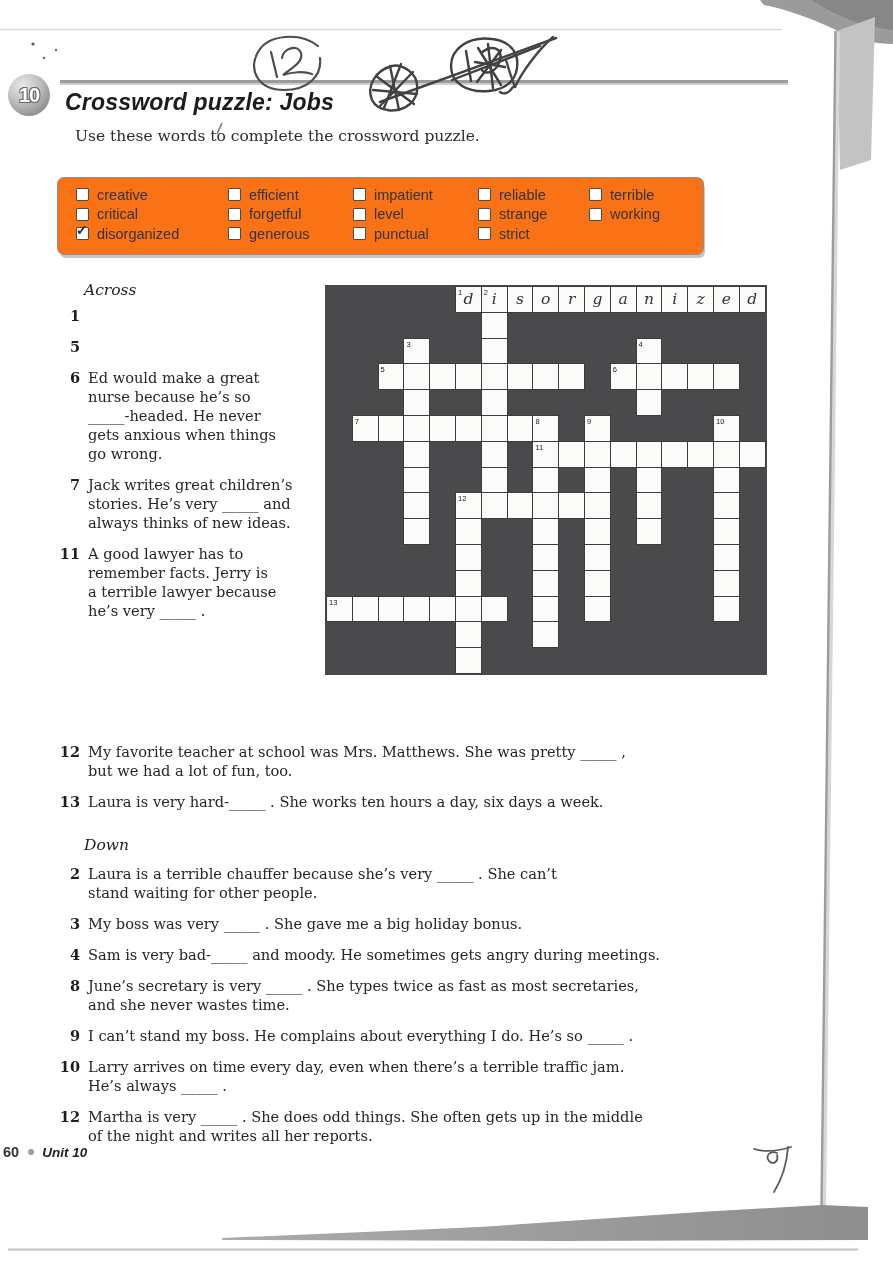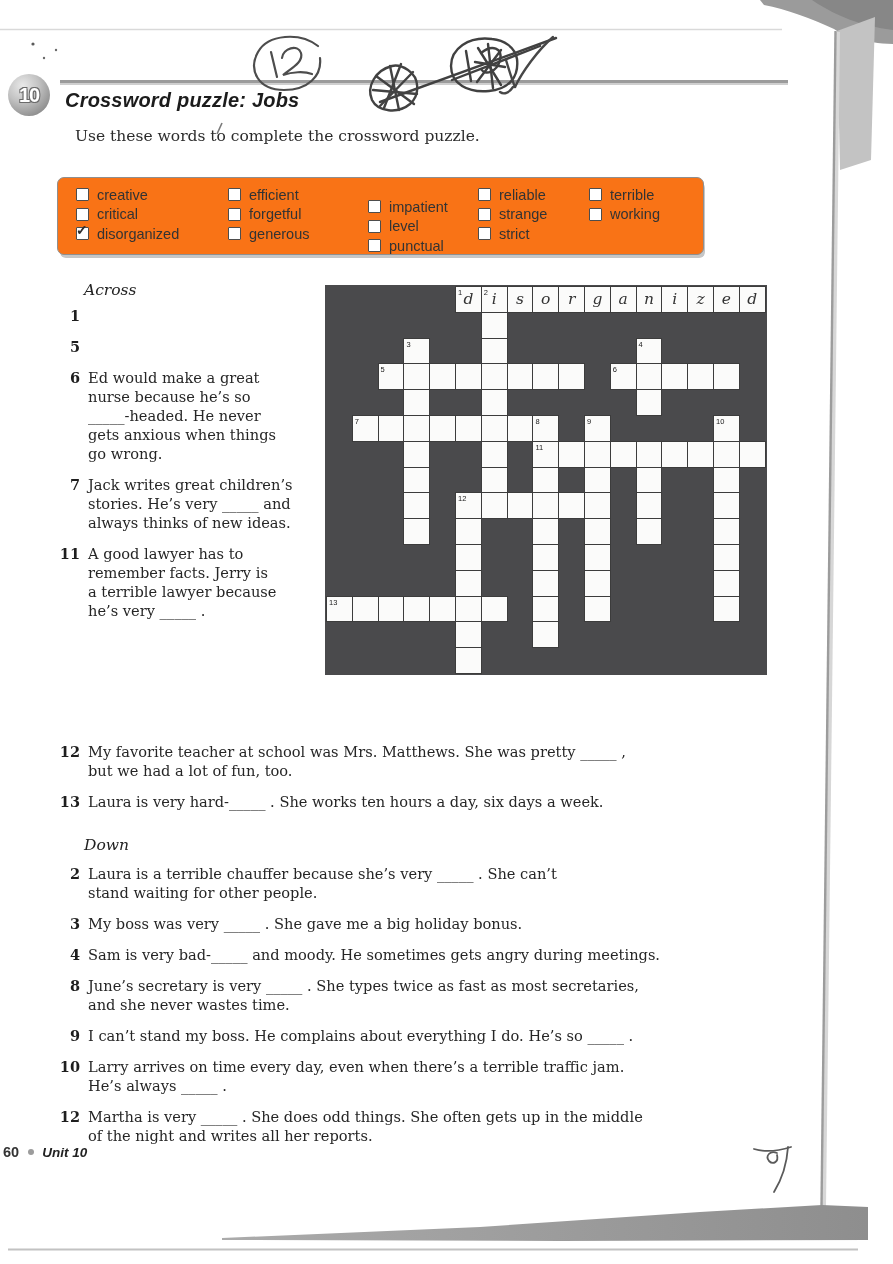--- a/index.html
+++ b/index.html
@@ -8,32 +8,32 @@
   .artifact-svg{position:absolute;left:0;top:0;z-index:6;pointer-events:none;}
 
   
   .badge{position:absolute;left:8px;top:74px;width:42px;height:42px;border-radius:50%;
          background:radial-gradient(circle at 35% 28%, #e9e9e9 0%, #c2c2c2 40%, #8f8f8f 78%, #7c7c7c 100%);
          display:flex;align-items:center;justify-content:center;z-index:3;}
   .badge span{color:#fff;font-weight:bold;font-size:20px;letter-spacing:-1px;
          text-shadow:-1px -1px 0 #6a6a6a,1px -1px 0 #6a6a6a,-1px 1px 0 #6a6a6a,1px 1px 0 #6a6a6a;}
   .rule{position:absolute;left:60px;top:80px;width:728px;height:3px;background:#9b9b9b;
         border-bottom:2px solid #cfcfcf;z-index:1;}
-  .title{position:absolute;left:65px;top:89px;font-size:20px;font-weight:bold;font-style:italic;
+  .title{position:absolute;left:65px;top:89px;font-size:23px;font-weight:bold;font-style:italic;
          color:#1c1c1c;letter-spacing:.2px;}
   .instruction{position:absolute;left:75px;top:127px;font-family:"DejaVu Serif",serif;
          font-size:15.5px;color:#2c2c2c;}
 
   
   .wordbank{position:absolute;left:57px;top:177px;width:645px;height:76px;background:#f97316;
             border:1.5px solid #8f8f8f;border-radius:7px;box-shadow:2px 4px 0 -1px #c6c6c6;z-index:2;}
   .wb-col{position:absolute;top:7px;}
   .wb-col:nth-of-type(1){left:18px;}
   .wb-col:nth-of-type(2){left:170px;}
-  .wb-col:nth-of-type(3){left:310px;margin-top:12px;}
+  .wb-col:nth-of-type(3){left:295px;}
   .wb-col:nth-of-type(4){left:420px;}
   .wb-col:nth-of-type(5){left:531px;}
   .wb-item{display:flex;align-items:center;height:19.5px;font-size:14.5px;color:#333;}
   .wb-box{position:relative;width:11px;height:11px;border:1.5px solid #4d4d4d;border-radius:1px;
           margin-right:8px;flex:0 0 auto;background:#fff;}
   .wb-check{position:absolute;left:-1px;top:-6px;font-size:14px;color:#2e2e2e;font-weight:bold;}
 
   
   .section-heading{position:absolute;font-family:"DejaVu Serif",serif;font-style:italic;
           font-size:15.5px;color:#222;margin-left:22px;}

